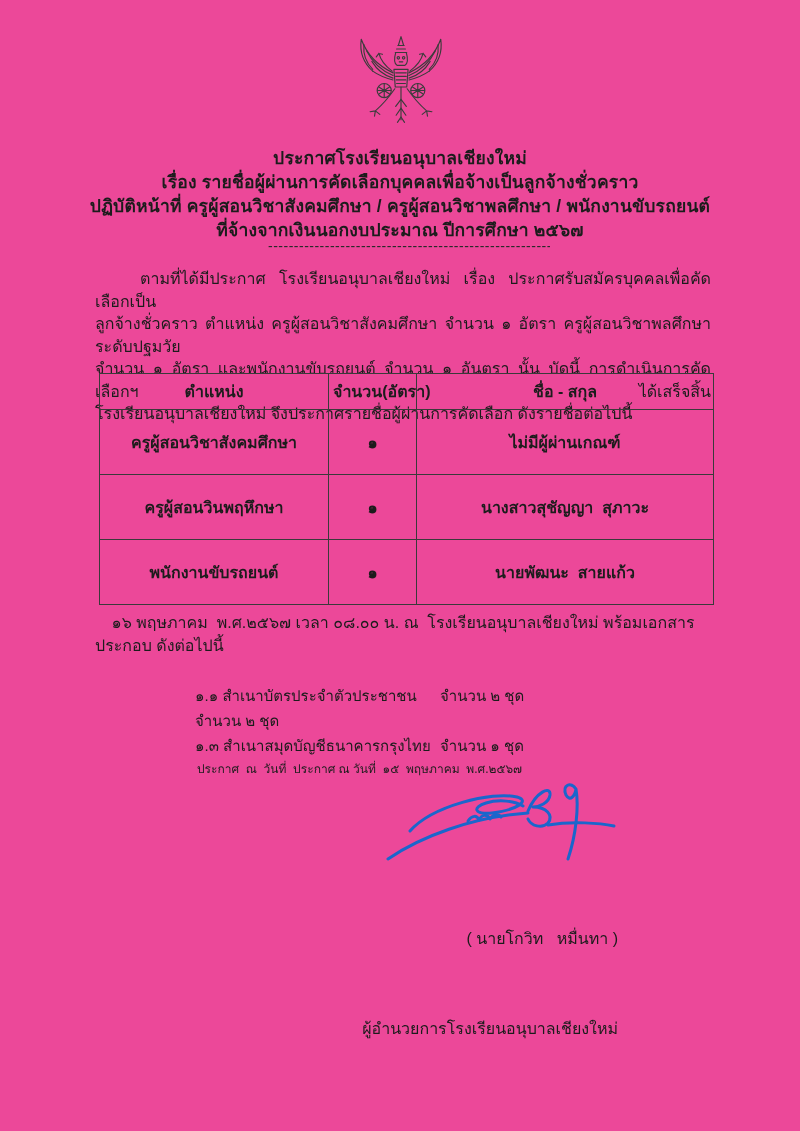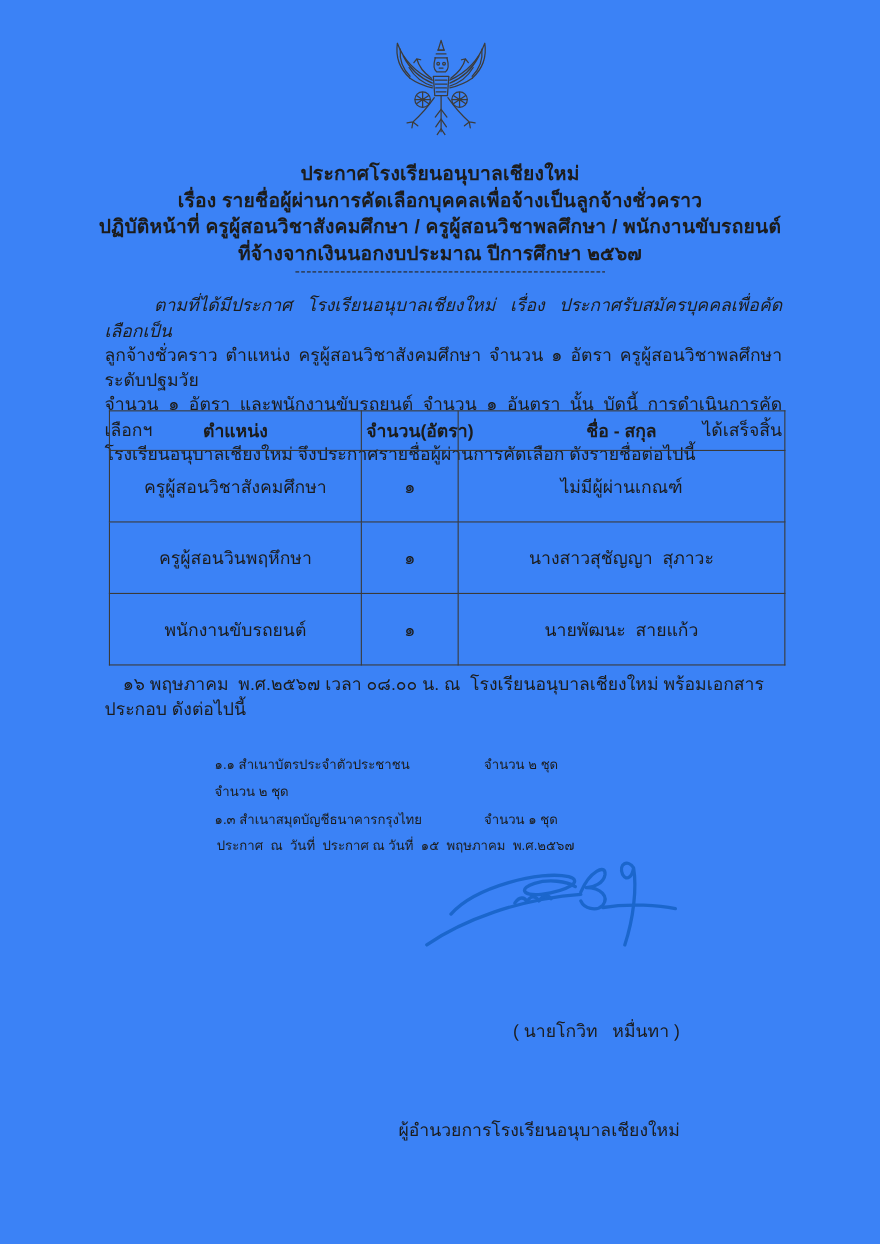--- a/index.html
+++ b/index.html
@@ -3,21 +3,21 @@
 <meta charset="utf-8">
 <style>
   * { margin: 0; padding: 0; box-sizing: border-box; }
   html, body { background: #e8e8e8; }
   body { font-family: "Liberation Sans", "DejaVu Sans", sans-serif; }
   .page {
     position: relative;
     width: 800px;
     height: 1131px;
     margin: 0 auto;
-    background: #3b82f6;
+    background: #ec4899;
     color: #1c1c1c;
     overflow: hidden;
   }
   
   .emblem {
     position: absolute;
     left: 348px; top: 34px;
     width: 106px; height: 106px;
   }
   
@@ -51,49 +51,49 @@
     font-size: 16px;
     line-height: 22.5px;
   }
   .para1 { top: 268px; }
   .para2 { top: 612px; }
   .para .line {
     text-align: justify;
     text-align-last: justify;
     white-space: pre-wrap;
   }
-  .para .line.first { text-indent: 45px; font-style: italic; }
+  .para .line.first { text-indent: 45px; }
   .para .line.last  { text-align: center; text-align-last: left; }
   
   table.results {
     position: absolute;
     left: 99px; top: 373px;
     width: 614px;
     border-collapse: collapse;
     table-layout: fixed;
     font-size: 16px;
   }
   table.results th, table.results td {
     border: 1px solid #3a3a3a;
     text-align: center;
     vertical-align: middle;
     white-space: pre-wrap;
-    font-weight: normal;
+    font-weight: bold;
     padding: 0 4px;
   }
   table.results th { height: 36px; font-weight: bold; }
   table.results td { height: 65px; }
   col.c1 { width: 229px; }
   col.c2 { width: 88px; }
   col.c3 { width: 297px; }
   
   .docs {
     position: absolute;
     left: 195px; top: 683px;
-    font-size: 12px;
+    font-size: 15px;
     line-height: 25px;
   }
   .docs .doc-row { display: flex; }
   .docs .doc-label { width: 245px; white-space: pre-wrap; }
   .docs .doc-count { white-space: pre-wrap; }
   
   .date-line {
     position: absolute;
     left: 197px; top: 759px;
     font-size: 12px;

